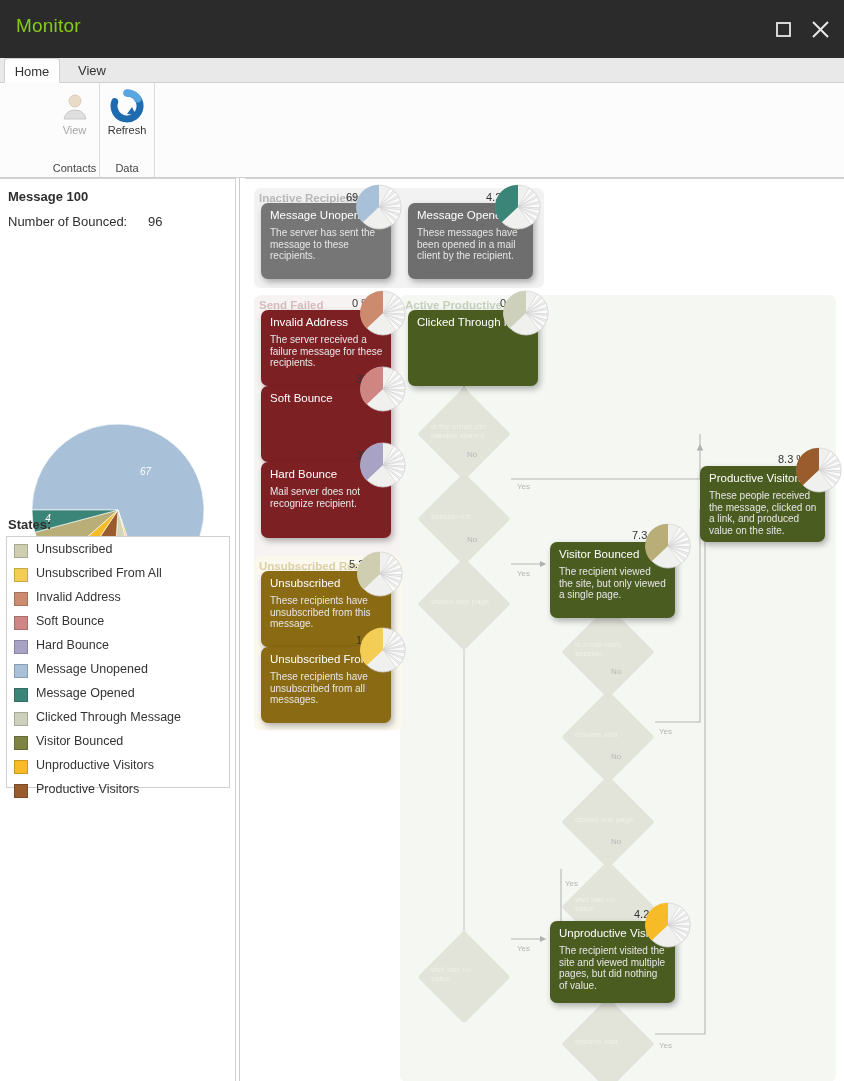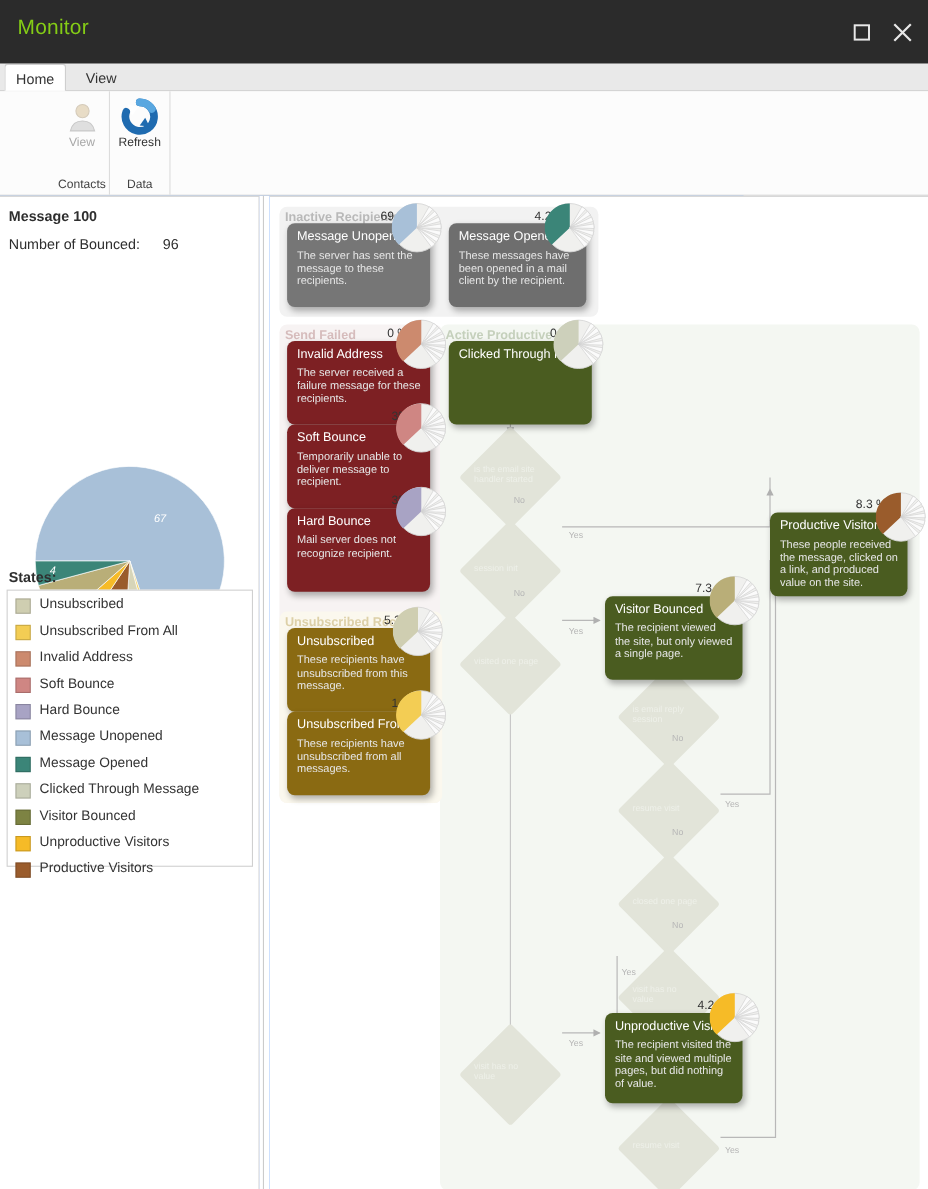--- a/index.html
+++ b/index.html
@@ -66,21 +66,21 @@
   .rlabel { font-size: 11px; color: #333; line-height: 11.5px; }
   .rlabel.dim { color: #a7a7a7; }
   .gname {
     position: absolute; left: 0; bottom: 3px; width: 100%;
     text-align: center; font-size: 11px; color: #444;
   }
 
   
   #content {
     position: absolute; left: 0; top: 178px; width: 676px; height: 903px;
-    background: #3b82f6;
+    background: #c2410c;
   }
 
   
   #leftpanel {
     position: absolute; left: 0; top: 0; width: 236px; height: 903px;
     background: #ffffff; border-right: 1px solid #d4d4d4;
     border-top: 1px solid #d4d4d4;
   }
   #msg-title {
     position: absolute; left: 8px; top: 10px;
@@ -461,21 +461,20 @@
               <path d="M23,23 L34,3.9474411167423504 A22,22 0 0,1 37.43329863779116,6.396389235099015 Z" fill="#fbfbfb" stroke="#cfcfcf" stroke-width=".6"></path>
               <path d="M23,23 L39.08978143562175,7.996036078625034 A22,22 0 0,1 41.65705811544137,11.341776186869492 Z" fill="#fbfbfb" stroke="#cfcfcf" stroke-width=".6"></path>
               <path d="M23,23 L42.77346901858168,13.355834770640296 A22,22 0 0,1 44.2503681783595,17.305981007744542 Z" fill="#fbfbfb" stroke="#cfcfcf" stroke-width=".6"></path>
               <path d="M23,23 L44.729143493093034,19.55844176911492 A22,22 0 0,1 44.98659819442011,23.767788927455022 Z" fill="#fbfbfb" stroke="#cfcfcf" stroke-width=".6"></path>
               <path d="M23,23 L44.78589751231455,26.06180822112144 A22,22 0 0,1 43.80140866318497,30.162499398057445 Z" fill="#fbfbfb" stroke="#cfcfcf" stroke-width=".6"></path>
               <path d="M23,23 L42.9387713148063,32.297601758295386 A22,22 0 0,1 40.798373876248846,35.93127555043441 Z" fill="#fbfbfb" stroke="#cfcfcf" stroke-width=".6"></path>
               <path d="M23,23 L39.34918616050267,37.72087333989488 A22,22 0 0,1 36.239930509345065,40.56998122104044 Z" fill="#fbfbfb" stroke="#cfcfcf" stroke-width=".6"></path>
             </svg></div>
           <div class="card" style="left: 16px; top: 207px; width: 130px; height: 76px; background: rgb(125, 32, 35);">
             <div class="card-title">Soft Bounce</div>
-            <div class="card-desc">Temporarily unable to deliver message to recipient.</div>
           </div>
           <div class="pct" style="left: 88px; top: 194px;">3%</div>
           <div class="minipie" style="left: 115px; top: 187px; width: 46px; height: 46px;"><svg width="46" height="46" viewBox="0 0 46 46">
               <circle cx="23" cy="23" r="22" fill="#f0f0ee" stroke="#d6d6d6" stroke-width=".8"></circle>
               <path d="M23,23 L23,1 A22,22 0 0,0 6.5,38.5 Z" fill="#cf8683"></path>
               <path d="M23,23 L34,3.9474411167423504 A22,22 0 0,1 37.43329863779116,6.396389235099015 Z" fill="#fbfbfb" stroke="#cfcfcf" stroke-width=".6"></path>
               <path d="M23,23 L39.08978143562175,7.996036078625034 A22,22 0 0,1 41.65705811544137,11.341776186869492 Z" fill="#fbfbfb" stroke="#cfcfcf" stroke-width=".6"></path>
               <path d="M23,23 L42.77346901858168,13.355834770640296 A22,22 0 0,1 44.2503681783595,17.305981007744542 Z" fill="#fbfbfb" stroke="#cfcfcf" stroke-width=".6"></path>
               <path d="M23,23 L44.729143493093034,19.55844176911492 A22,22 0 0,1 44.98659819442011,23.767788927455022 Z" fill="#fbfbfb" stroke="#cfcfcf" stroke-width=".6"></path>
               <path d="M23,23 L44.78589751231455,26.06180822112144 A22,22 0 0,1 43.80140866318497,30.162499398057445 Z" fill="#fbfbfb" stroke="#cfcfcf" stroke-width=".6"></path>

